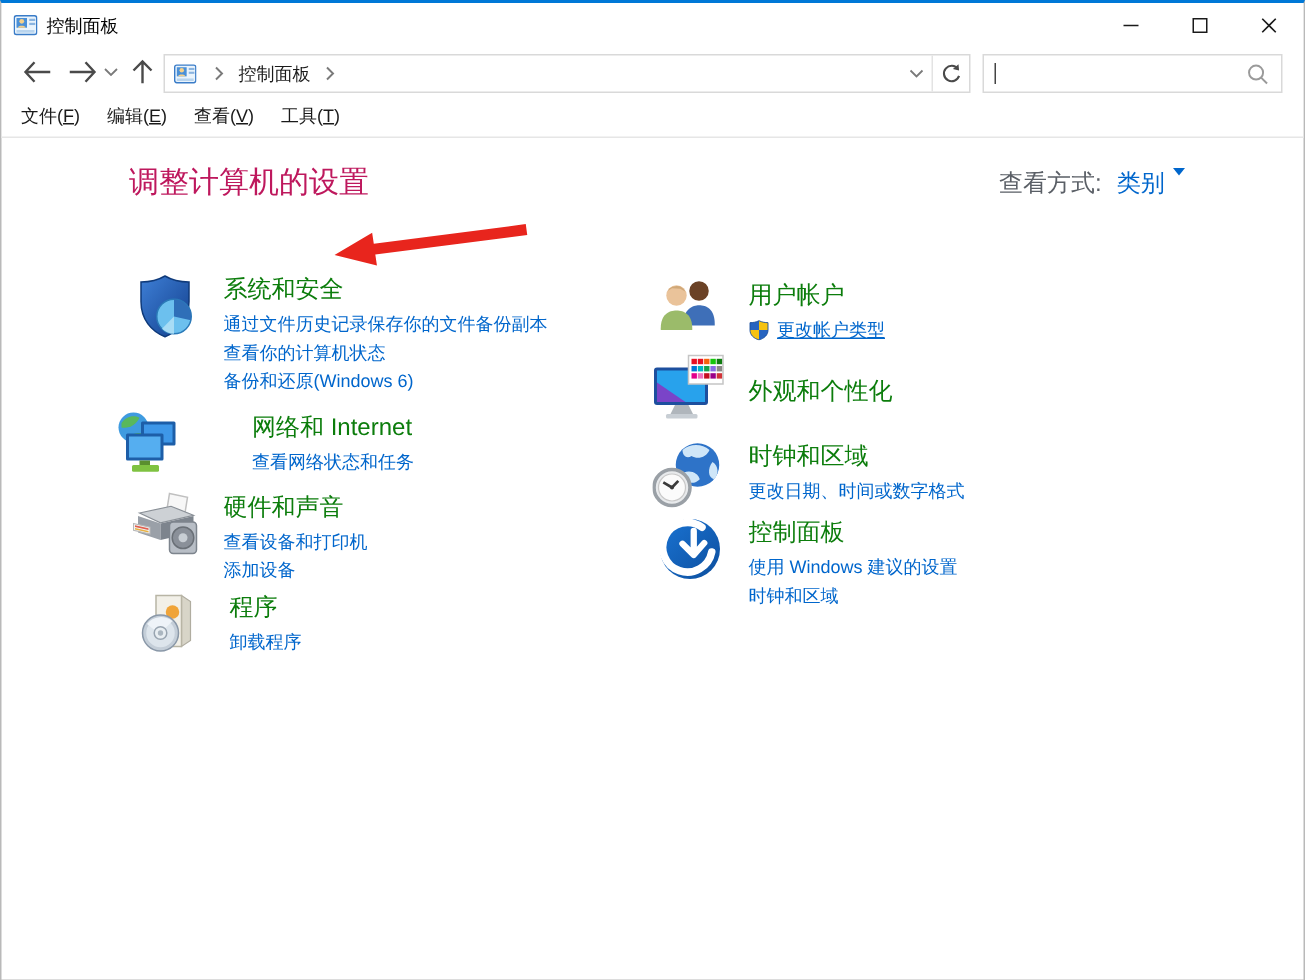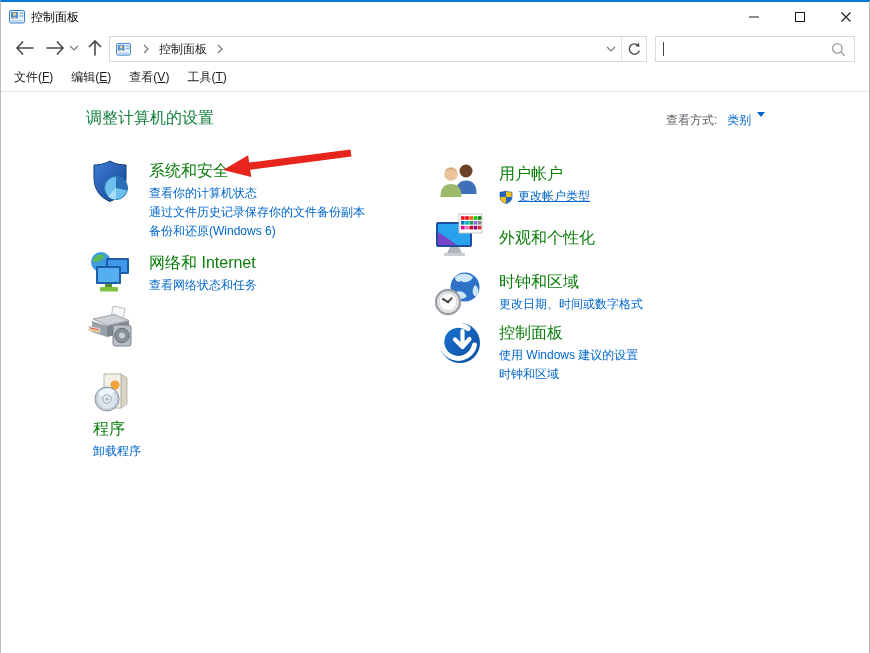--- a/index.html
+++ b/index.html
@@ -23,27 +23,27 @@
   .addr-refresh{width:24px;border-left:1px solid #e3e3e3;}
   .searchbox{position:absolute;left:654px;top:4px;width:200px;height:26px;border:1px solid #d9d9d9;background:#fff;display:flex;align-items:center;box-sizing:border-box;}
   .searchbox .caret{width:1px;height:14px;background:#444;margin-left:7px;flex:none;}
   .searchbox input{flex:1;border:none;outline:none;font-size:12px;padding:0 4px;font-family:inherit;min-width:0;background:transparent;}
   .searchbox .mag{margin-right:8px;flex:none;display:flex;}
   
   .menubar{position:absolute;left:0;top:62px;width:100%;height:28px;border-bottom:1px solid #e6e6e6;display:flex;align-items:center;padding-left:4px;box-sizing:border-box;background:#fff;}
   .menu-item{font-size:12px;color:#1a1a1a;padding:0 9px;cursor:default;}
   .menu-item u{text-decoration:underline;}
   
-  .page-title{position:absolute;left:85px;top:106px;font-size:16px;color:#15803d;}
-  .viewby{position:absolute;left:665px;top:110px;display:flex;align-items:center;font-size:12px;}
+  .page-title{position:absolute;left:85px;top:106px;font-size:20px;color:#be185d;}
+  .viewby{position:absolute;left:665px;top:110px;display:flex;align-items:center;font-size:16px;}
   .viewby .vb-label{color:#5a5f66;margin-right:10px;}
   .viewby .vb-value{color:#0066cc;display:flex;cursor:pointer;}
   .viewby .tri{width:0;height:0;border-left:4px solid transparent;border-right:4px solid transparent;border-top:5px solid #0066cc;display:inline-block;margin-left:6px;}
   
-  .cat{position:absolute;display:flex;}
+  .cat{position:absolute;display:flex;margin-top:23px;}
   .cat .cicon{flex:none;}
   .cat-body{display:flex;flex-direction:column;padding-top:2px;}
   .cat-title{font-size:16px;color:#0c7d0c;line-height:20px;text-decoration:none;margin-bottom:3px;white-space:nowrap;cursor:pointer;}
   .cat-link{font-size:12px;color:#0066cc;line-height:19px;text-decoration:none;white-space:nowrap;cursor:pointer;display:flex;align-items:center;}
   .cat-link.u{text-decoration:underline;}
   .cat-center{align-items:center;}
   .cat-center .cat-body{padding-top:0;}
   .cat-center .cat-title{margin-bottom:0;}
   .shield-sm{margin-right:5px;display:flex;flex:none;}
   
@@ -183,27 +183,27 @@
             </linearGradient>
           </defs>
         <path d="M21 2 C26 5 32 6 37 6 V19 C37 31 30 39 21 42.5 C12 39 5 31 5 19 V6 C10 6 16 5 21 2 Z" fill="url(#gsh)" stroke="#0f3a7a" stroke-width="1"></path>
         <circle cx="27" cy="29" r="11.5" fill="#6cc0ee" stroke="#2a7ab8" stroke-width="1"></circle>
         <path d="M27 29 L27 17.5 A11.5 11.5 0 0 1 38.2 31.5 Z" fill="#2f6fb8"></path>
         <path d="M27 29 L19 37.2 A11.5 11.5 0 0 0 27 40.5 Z" fill="#a8dcf5"></path>
       </svg>
     </span>
     <div class="cat-body">
       <a class="cat-title">系统和安全</a>
+      <a class="cat-link">通过文件历史记录保存你的文件备份副本</a>
       <a class="cat-link">查看你的计算机状态</a>
-      <a class="cat-link">通过文件历史记录保存你的文件备份副本</a>
       <a class="cat-link">备份和还原(Windows 6)</a>
     </div>
   </div>
 
-  <div class="cat" style="left:88px;top:249px;">
+  <div class="cat" style="left:76px;top:249px;gap:31px;">
     <span class="cicon" style="margin-right:16px;">
       <svg width="44" height="44" viewBox="0 0 44 44">
         <circle cx="12" cy="11" r="10" fill="#3f9be0"></circle>
         <path d="M4 8 C7 3.5 12 2.5 16 4.5 C14 9 9 12 4 11 Z" fill="#59b85c"></path>
         <path d="M10 16.5 C14 13.5 19 14.5 21 17.5 C18 20.5 12 20.5 10 16.5 Z" fill="#59b85c"></path>
         <rect x="17" y="7" width="23" height="16" rx="1" fill="#1d5ea8"></rect>
         <rect x="19" y="9" width="19" height="12" fill="#3e97e8"></rect>
         <rect x="7" y="15" width="25" height="18" rx="1" fill="#1d5ea8"></rect>
         <rect x="9" y="17" width="21" height="14" fill="#55aef0"></rect>
         <rect x="16" y="33" width="7" height="3" fill="#5a8f2f"></rect>
@@ -224,23 +224,28 @@
         <path d="M4 17 L19 22 L19 33 L4 28 Z" fill="#9aa0a8"></path>
         <path d="M19 22 L41 17 L41 28 L19 33 Z" fill="#7d848d"></path>
         <polygon points="1,22 12,24.5 12,29 1,26.5" fill="#f2f2f2" stroke="#b8b8b8" stroke-width="0.7"></polygon>
         <polygon points="2,23.2 11,25.2 11,26.4 2,24.4" fill="#e06050"></polygon>
         <polygon points="2,25 11,27 11,28 2,26" fill="#e8b040"></polygon>
         <rect x="25" y="21" width="18" height="21" rx="2.5" fill="#b8bec6" stroke="#7d848d"></rect>
         <circle cx="34" cy="31.5" r="7.2" fill="#8a9099" stroke="#6a7077"></circle>
         <circle cx="34" cy="31.5" r="3" fill="#c8ced4"></circle>
       </svg>
     </span>
-  </div>
-
-  <div class="cat" style="left:92px;top:369px;flex-direction:column;">
+    <div class="cat-body">
+      <a class="cat-title">硬件和声音</a>
+      <a class="cat-link">查看设备和打印机</a>
+      <a class="cat-link">添加设备</a>
+    </div>
+  </div>
+
+  <div class="cat" style="left:92px;top:369px;">
     <span class="cicon" style="margin-right:16px;width:44px;">
       <svg width="40" height="42" viewBox="0 0 40 42">
         <polygon points="28,3 34,7 34,33 28,37" fill="#d8d5c8" stroke="#b0ada0" stroke-width="0.8"></polygon>
         <rect x="11" y="3" width="17" height="34" fill="#f2f0e8" stroke="#b8b5a5"></rect>
         <circle cx="22" cy="14" r="4.5" fill="#f0a438"></circle>
         <rect x="13" y="22" width="11" height="9" fill="#cfe0c0"></rect>
         <circle cx="14" cy="28" r="12" fill="#c4ced8" stroke="#8a98a8"></circle>
         <circle cx="14" cy="28" r="9.5" fill="#dde5ec"></circle>
         <path d="M5 22 A12 12 0 0 1 22 20 L16 26 A4 4 0 0 0 10 26 Z" fill="#eef3f8"></path>
         <circle cx="14" cy="28" r="4.2" fill="#e8eef2" stroke="#98a4b0"></circle>

